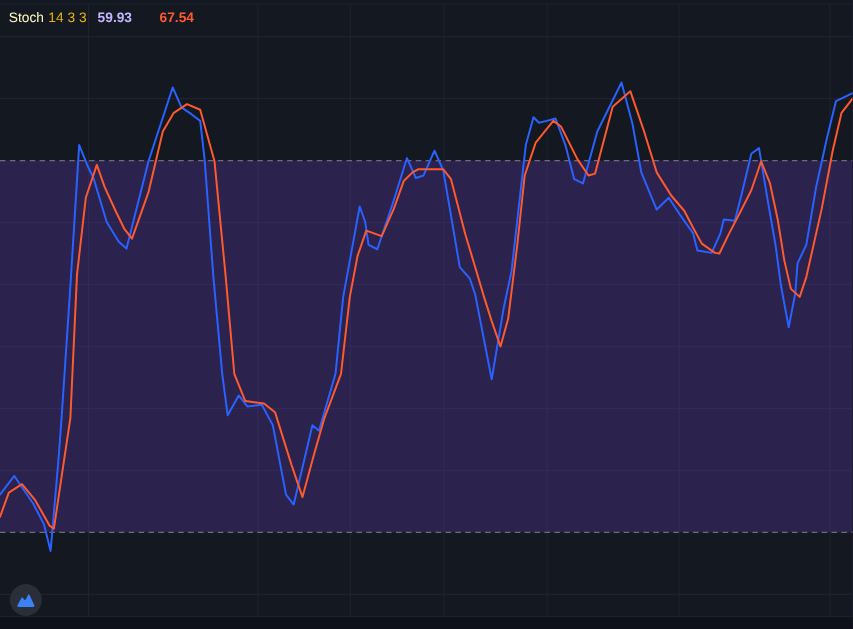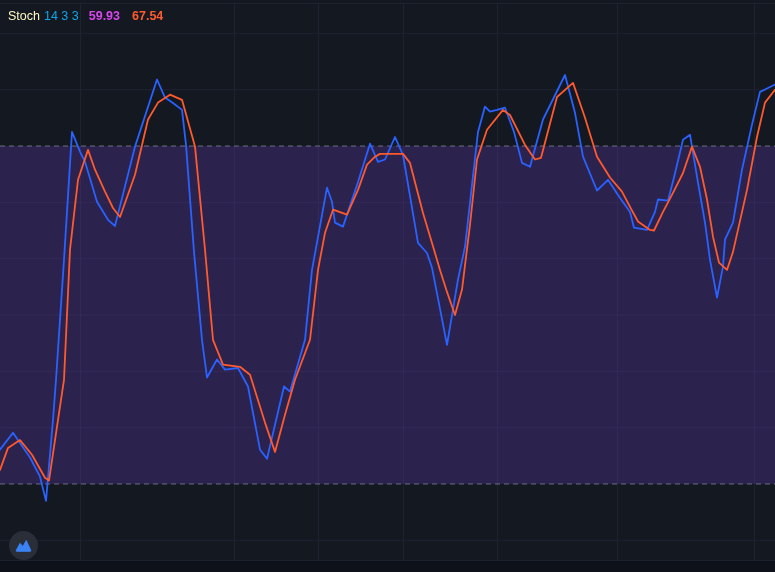--- a/index.html
+++ b/index.html
@@ -5,22 +5,22 @@
   html, body { margin: 0; padding: 0; background: #141821; }
   body { width: 775px; height: 572px; overflow: hidden; position: relative;
          font-family: "Liberation Sans", sans-serif; }
   .pane { position: absolute; inset: 0; }
   .pane-top-divider { position: absolute; left: 0; top: 3px; width: 100%; height: 1px;
                       background: #1d222f; }
   #chart { position: absolute; left: 0; top: 0; }
   .legend { position: absolute; left: 8px; top: 8px; font-size: 12.5px; line-height: 16px;
             white-space: nowrap; z-index: 5; cursor: default; }
   .legend .t { color: #fef9c3; margin-right: 4px; }
-  .legend .p { color: #0ea5e9; margin-right: 10px; }
-  .legend .kv { color: #d946ef; font-weight: 700; margin-right: 12px; }
+  .legend .p { color: #eab308; margin-right: 10px; }
+  .legend .kv { color: #c4b5fd; font-weight: 700; margin-right: 25px; }
   .legend .dv { color: #ff5a2d; font-weight: 700; text-align: center; }
   .axis-strip { position: absolute; left: 0; bottom: 0; width: 100%; height: 11px;
                 background: #0e1119; border-top: 1px solid #1c212e; }
   .pane-btn { position: absolute; left: 9px; top: 531px; width: 29px; height: 29px;
               border-radius: 50%; background: #2a2e39; border: none; padding: 0;
               display: flex; align-items: center; justify-content: center;
               cursor: pointer; z-index: 6; }
   .pane-btn svg { display: block; }
 </style>
 </head>

